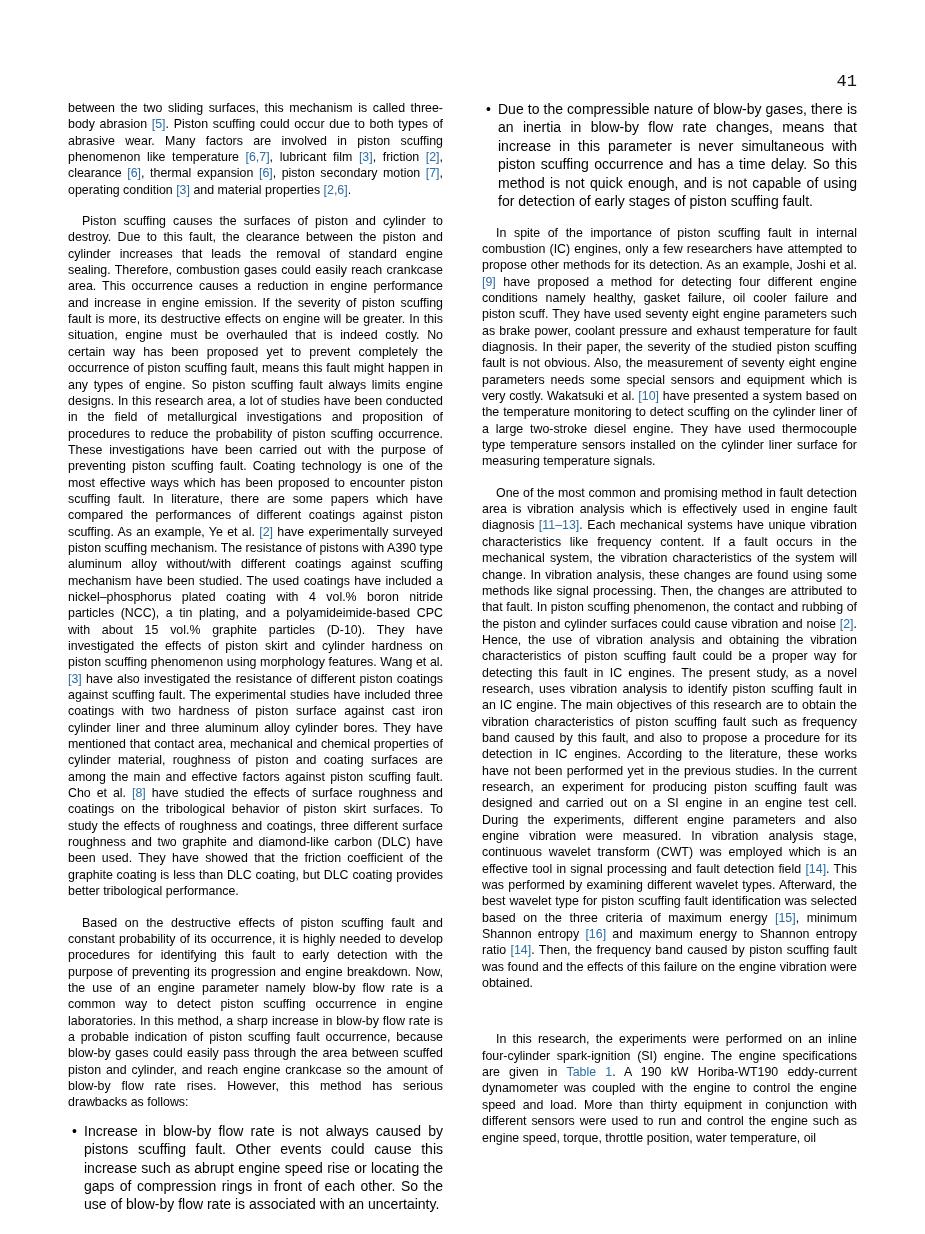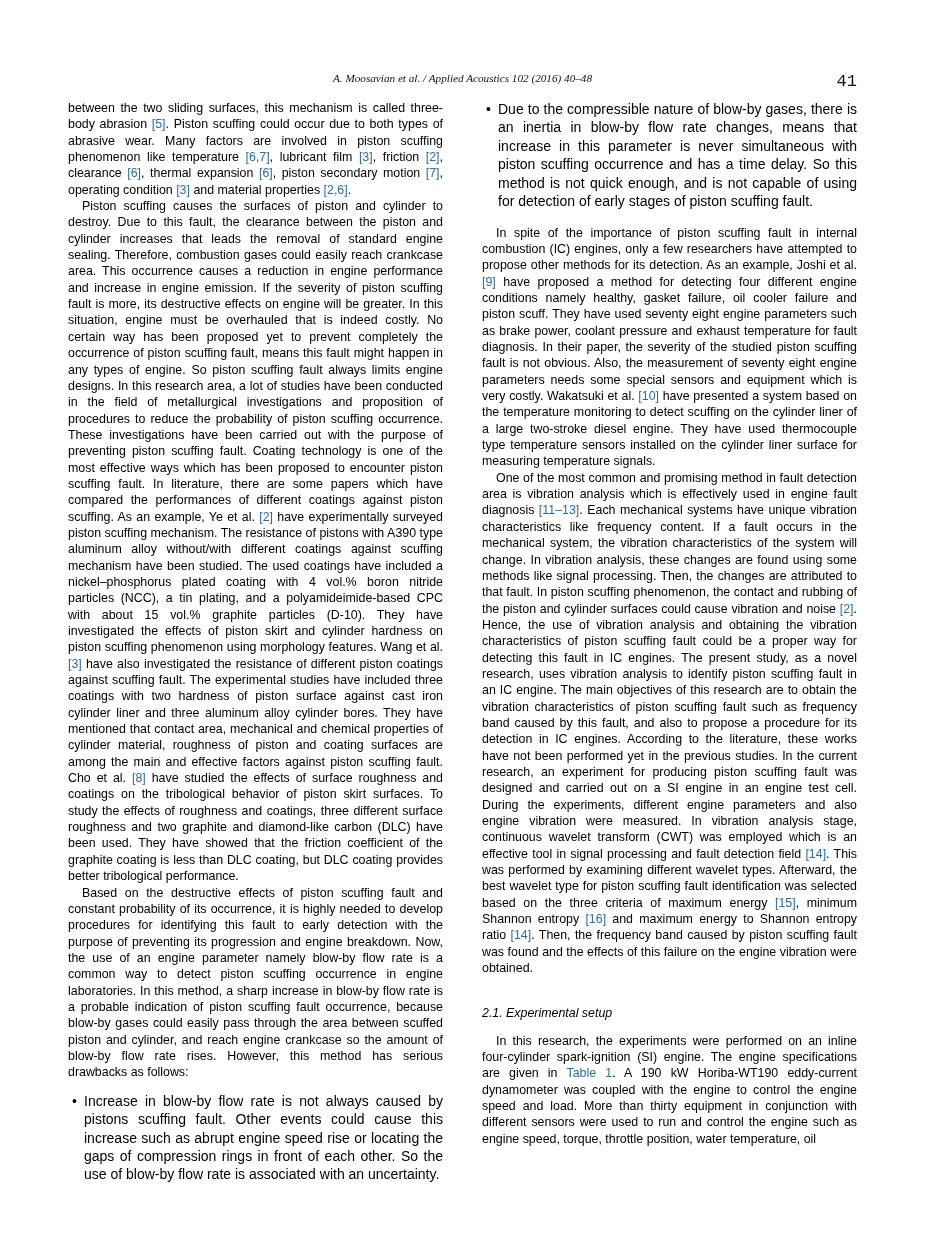--- a/index.html
+++ b/index.html
@@ -60,21 +60,21 @@
     text-align: justify;
     text-justify: inter-word;
     hyphens: auto;
     -webkit-hyphens: auto;
     font-family: "Liberation Sans", sans-serif;
   }
   p.indent {
     text-indent: 14px;
   }
   p + p {
-    margin-top: 0;
+    margin-top: 15px;
   }
   .gap {
     height: 11px;
   }
   .gap-sm {
     height: 7px;
   }
   ul.bullets {
     margin: 0;
     padding: 0 0 0 16px;
@@ -115,21 +115,20 @@
     margin: 0;
     padding: 0;
     line-height: 1.3;
   }
 </style>
 </head>
 <body>
 
 <div class="page">
 
-  <div class="running-head">A. Moosavian et al. / Applied Acoustics 102 (2016) 40–48</div>
   <div class="folio">41</div>
 
   <div class="columns">
 
     <div class="col">
 
       <p><span>between the two sliding surfaces, this mechanism is called three-body abrasion </span><span class="ref">[5]</span><span>. Piston scuffing could occur due to both types of abrasive wear. Many factors are involved in piston scuffing phenomenon like temperature </span><span class="ref">[6,7]</span><span>, lubricant film </span><span class="ref">[3]</span><span>, friction </span><span class="ref">[2]</span><span>, clearance </span><span class="ref">[6]</span><span>, thermal expansion </span><span class="ref">[6]</span><span>, piston secondary motion </span><span class="ref">[7]</span><span>, operating condition </span><span class="ref">[3]</span><span> and material properties </span><span class="ref">[2,6]</span><span>.</span></p>
 
       <p class="indent"><span>Piston scuffing causes the surfaces of piston and cylinder to destroy. Due to this fault, the clearance between the piston and cylinder increases that leads the removal of standard engine sealing. Therefore, combustion gases could easily reach crankcase area. This occurrence causes a reduction in engine performance and increase in engine emission. If the severity of piston scuffing fault is more, its destructive effects on engine will be greater. In this situation, engine must be overhauled that is indeed costly. No certain way has been proposed yet to prevent completely the occurrence of piston scuffing fault, means this fault might happen in any types of engine. So piston scuffing fault always limits engine designs. In this research area, a lot of studies have been conducted in the field of metallurgical investigations and proposition of procedures to reduce the probability of piston scuffing occurrence. These investigations have been carried out with the purpose of preventing piston scuffing fault. Coating technology is one of the most effective ways which has been proposed to encounter piston scuffing fault. In literature, there are some papers which have compared the performances of different coatings against piston scuffing. As an example, Ye et al. </span><span class="ref">[2]</span><span> have experimentally surveyed piston scuffing mechanism. The resistance of pistons with A390 type aluminum alloy without/with different coatings against scuffing mechanism have been studied. The used coatings have included a nickel–phosphorus plated coating with 4 vol.% boron nitride particles (NCC), a tin plating, and a polyamideimide-based CPC with about 15 vol.% graphite particles (D-10). They have investigated the effects of piston skirt and cylinder hardness on piston scuffing phenomenon using morphology features. Wang et al. </span><span class="ref">[3]</span><span> have also investigated the resistance of different piston coatings against scuffing fault. The experimental studies have included three coatings with two hardness of piston surface against cast iron cylinder liner and three aluminum alloy cylinder bores. They have mentioned that contact area, mechanical and chemical properties of cylinder material, roughness of piston and coating surfaces are among the main and effective factors against piston scuffing fault. Cho et al. </span><span class="ref">[8]</span><span> have studied the effects of surface roughness and coatings on the tribological behavior of piston skirt surfaces. To study the effects of roughness and coatings, three different surface roughness and two graphite and diamond-like carbon (DLC) have been used. They have showed that the friction coefficient of the graphite coating is less than DLC coating, but DLC coating provides better tribological performance.</span></p>
 
@@ -154,21 +153,20 @@
       <p class="indent"><span>In spite of the importance of piston scuffing fault in internal combustion (IC) engines, only a few researchers have attempted to propose other methods for its detection. As an example, Joshi et al. </span><span class="ref">[9]</span><span> have proposed a method for detecting four different engine conditions namely healthy, gasket failure, oil cooler failure and piston scuff. They have used seventy eight engine parameters such as brake power, coolant pressure and exhaust temperature for fault diagnosis. In their paper, the severity of the studied piston scuffing fault is not obvious. Also, the measurement of seventy eight engine parameters needs some special sensors and equipment which is very costly. Wakatsuki et al. </span><span class="ref">[10]</span><span> have presented a system based on the temperature monitoring to detect scuffing on the cylinder liner of a large two-stroke diesel engine. They have used thermocouple type temperature sensors installed on the cylinder liner surface for measuring temperature signals.</span></p>
 
       <p class="indent"><span>One of the most common and promising method in fault detection area is vibration analysis which is effectively used in engine fault diagnosis </span><span class="ref">[11–13]</span><span>. Each mechanical systems have unique vibration characteristics like frequency content. If a fault occurs in the mechanical system, the vibration characteristics of the system will change. In vibration analysis, these changes are found using some methods like signal processing. Then, the changes are attributed to that fault. In piston scuffing phenomenon, the contact and rubbing of the piston and cylinder surfaces could cause vibration and noise </span><span class="ref">[2]</span><span>. Hence, the use of vibration analysis and obtaining the vibration characteristics of piston scuffing fault could be a proper way for detecting this fault in IC engines. The present study, as a novel research, uses vibration analysis to identify piston scuffing fault in an IC engine. The main objectives of this research are to obtain the vibration characteristics of piston scuffing fault such as frequency band caused by this fault, and also to propose a procedure for its detection in IC engines. According to the literature, these works have not been performed yet in the previous studies. In the current research, an experiment for producing piston scuffing fault was designed and carried out on a SI engine in an engine test cell. During the experiments, different engine parameters and also engine vibration were measured. In vibration analysis stage, continuous wavelet transform (CWT) was employed which is an effective tool in signal processing and fault detection field </span><span class="ref">[14]</span><span>. This was performed by examining different wavelet types. Afterward, the best wavelet type for piston scuffing fault identification was selected based on the three criteria of maximum energy </span><span class="ref">[15]</span><span>, minimum Shannon entropy </span><span class="ref">[16]</span><span> and maximum energy to Shannon entropy ratio </span><span class="ref">[14]</span><span>. Then, the frequency band caused by piston scuffing fault was found and the effects of this failure on the engine vibration were obtained.</span></p>
 
       <div class="gap"></div>
       <div class="gap-sm"></div>
 
 
       <div class="gap"></div>
 
-      <h3 class="subsection">2.1. Experimental setup</h3>
 
       <div class="gap"></div>
 
       <p class="indent"><span>In this research, the experiments were performed on an inline four-cylinder spark-ignition (SI) engine. The engine specifications are given in </span><span class="ref">Table 1</span><span>. A 190 kW Horiba-WT190 eddy-current dynamometer was coupled with the engine to control the engine speed and load. More than thirty equipment in conjunction with different sensors were used to run and control the engine such as engine speed, torque, throttle position, water temperature, oil</span></p>
 
     </div>
 
   </div>
 </div>
 

